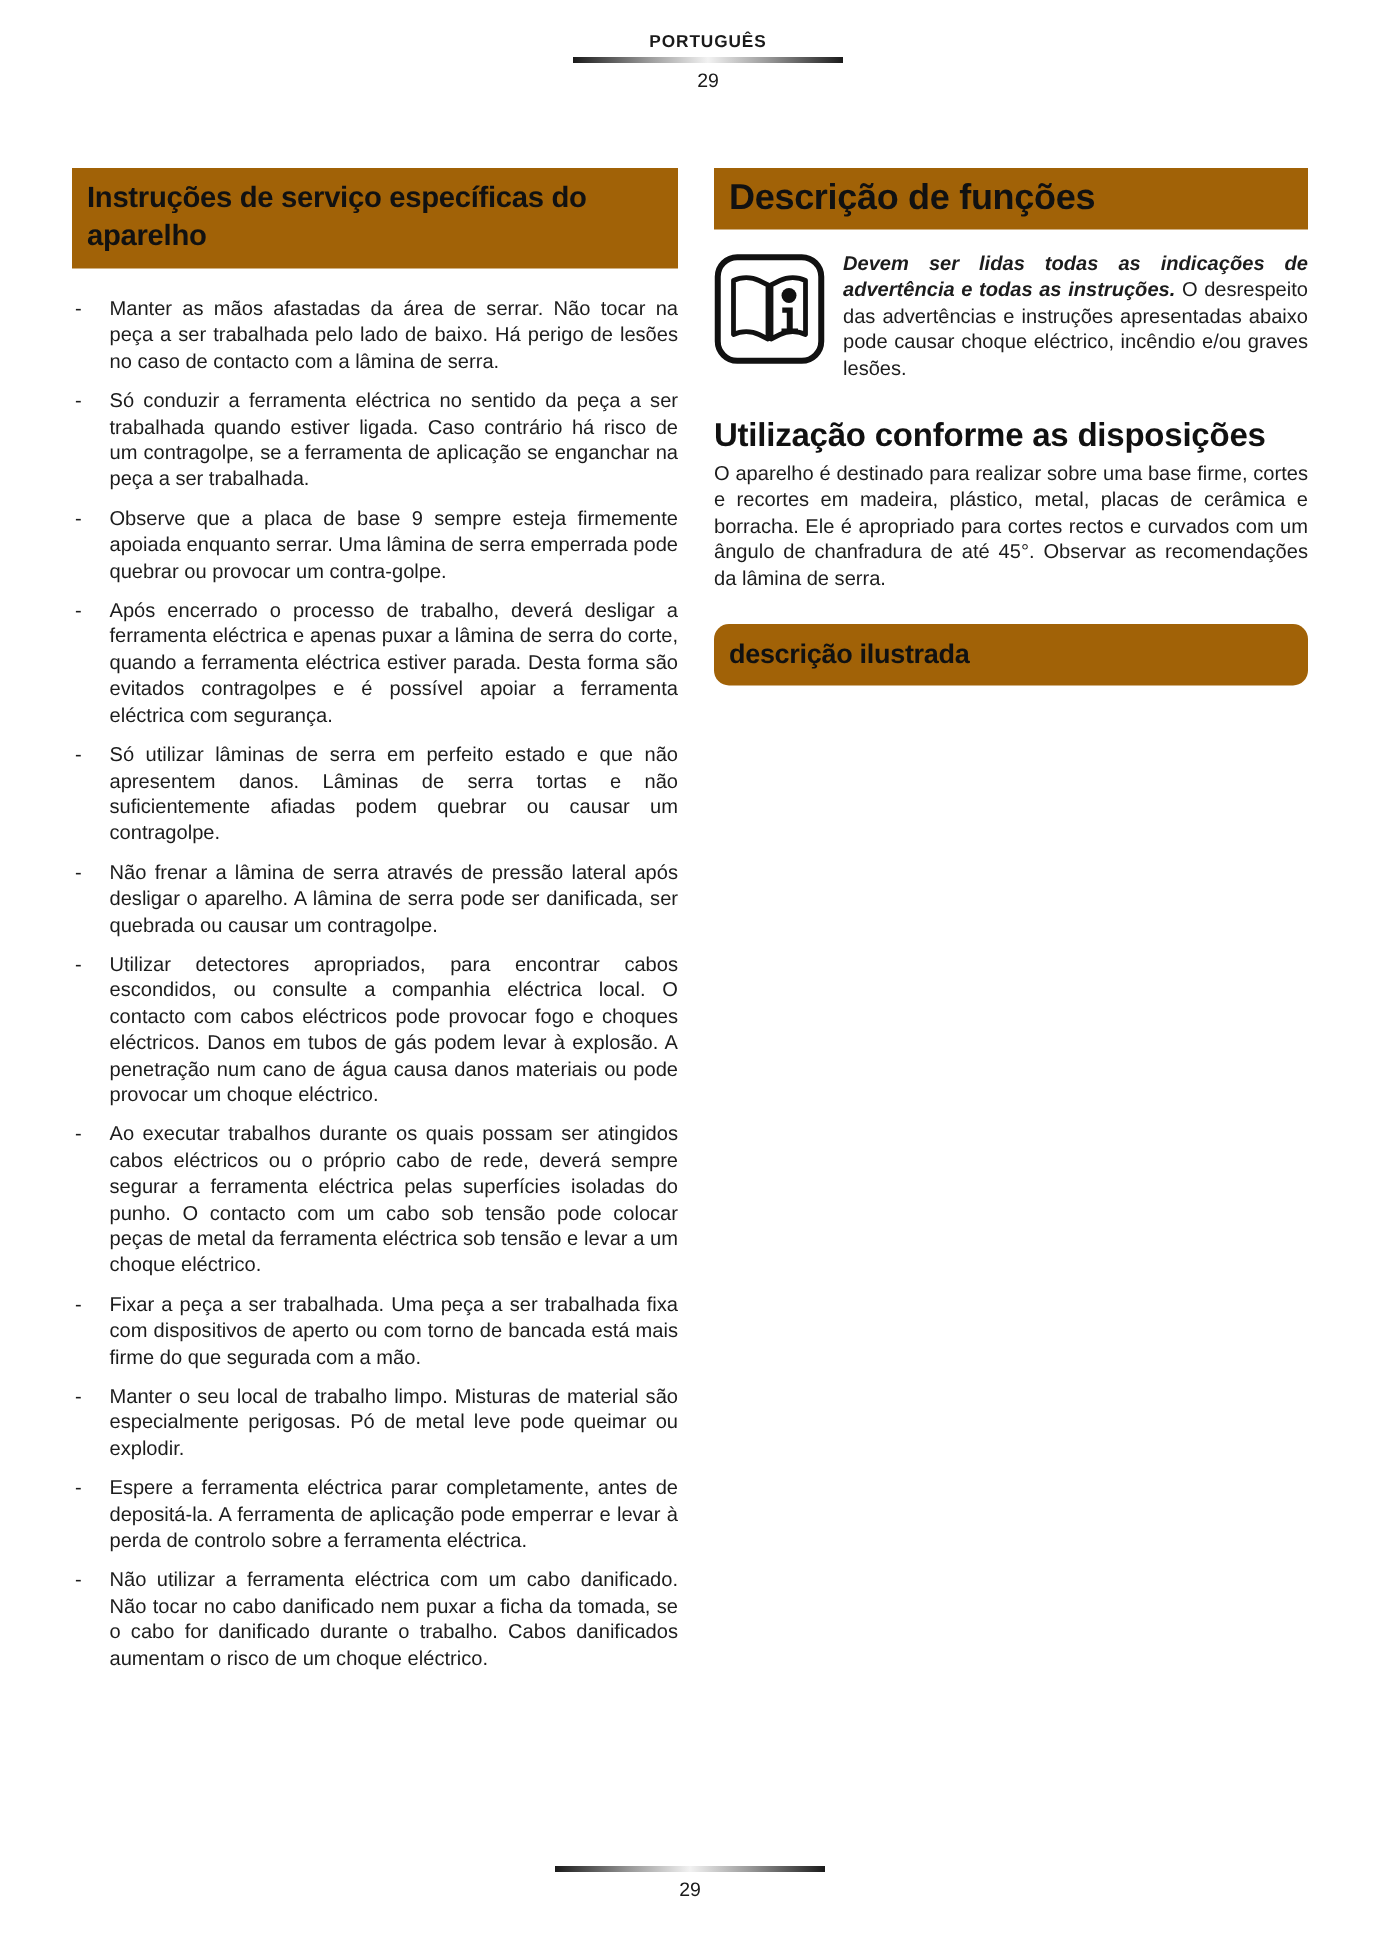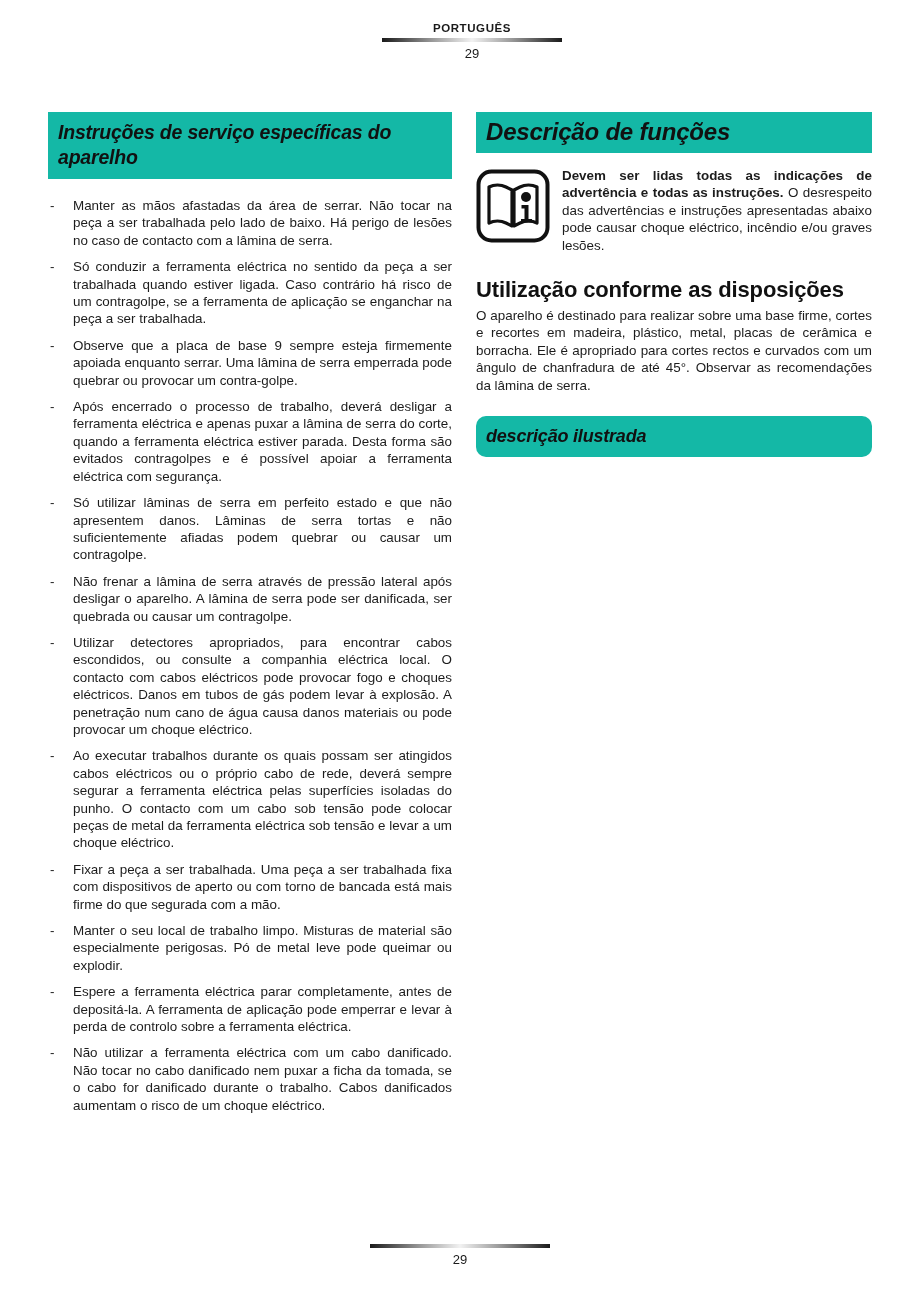--- a/index.html
+++ b/index.html
@@ -49,23 +49,22 @@
   }
   .col {
     position: absolute;
     top: 0;
   }
   .col-left  { left: 48px;  width: 404px; }
   .col-right { left: 476px; width: 396px; }
 
   
   .band {
-    background: #14b8a6;
+    background: #a16207;
     padding: 8px 10px 9px 10px;
-    font-style: italic;
   }
   .band h1 {
     margin: 0;
     font-size: 19.5px;
     font-weight: bold;
     line-height: 25px;
     color: #111;
     letter-spacing: -0.2px;
   }
   .band-right h1 { font-size: 24px; line-height: 24px; }
@@ -109,21 +108,21 @@
     margin-right: 12px;
     margin-top: 2px;
   }
   .warn-text {
     flex: 1 1 auto;
     font-size: 13.4px;
     line-height: 17.4px;
     text-align: justify;
     color: #1c1c1c;
   }
-  .warn-text b { font-weight: bold; }
+  .warn-text b { font-weight: bold; font-style: italic; }
 
   p.body {
     margin: 7px 0 0 0;
     font-size: 13.4px;
     line-height: 17.4px;
     text-align: justify;
     color: #1c1c1c;
   }
 
   h2.subhead {

